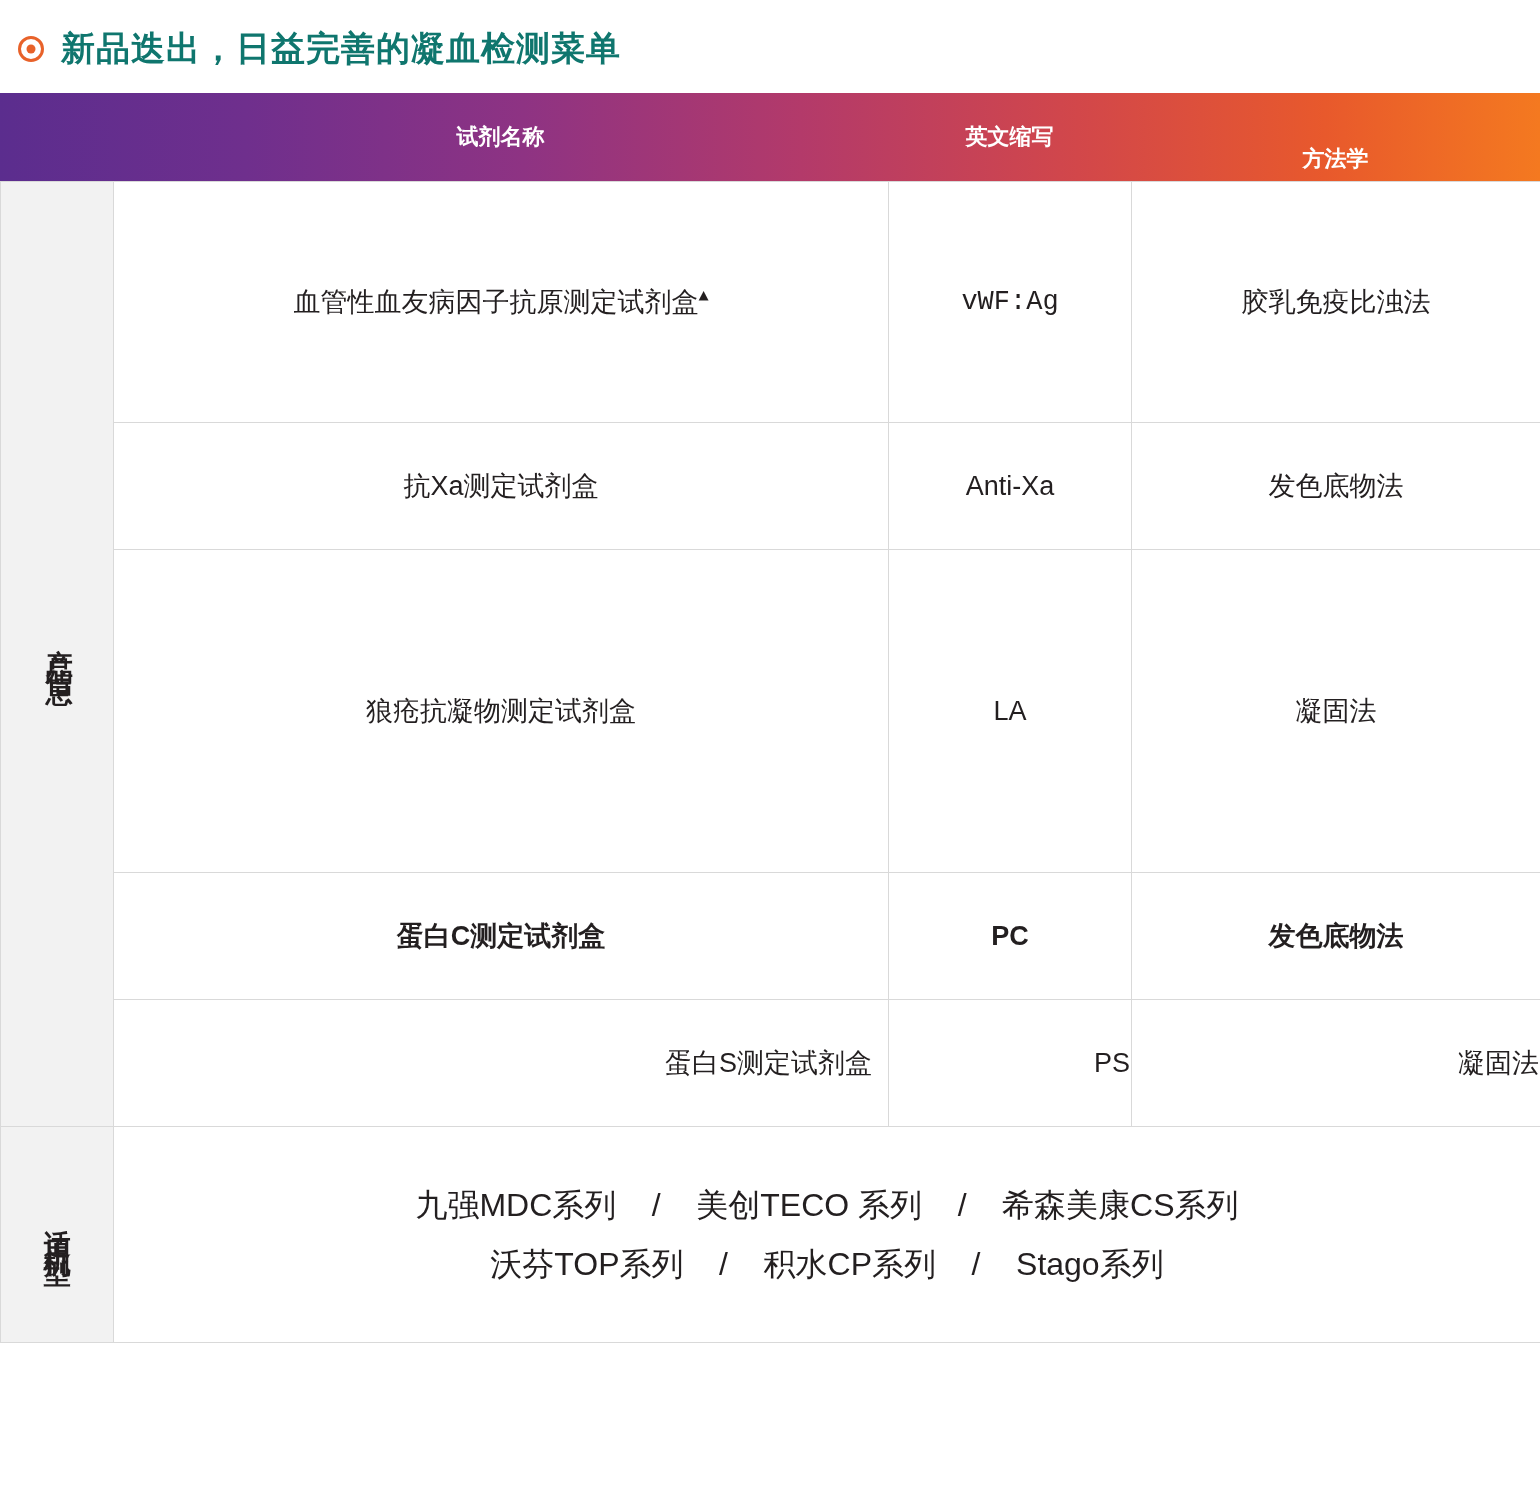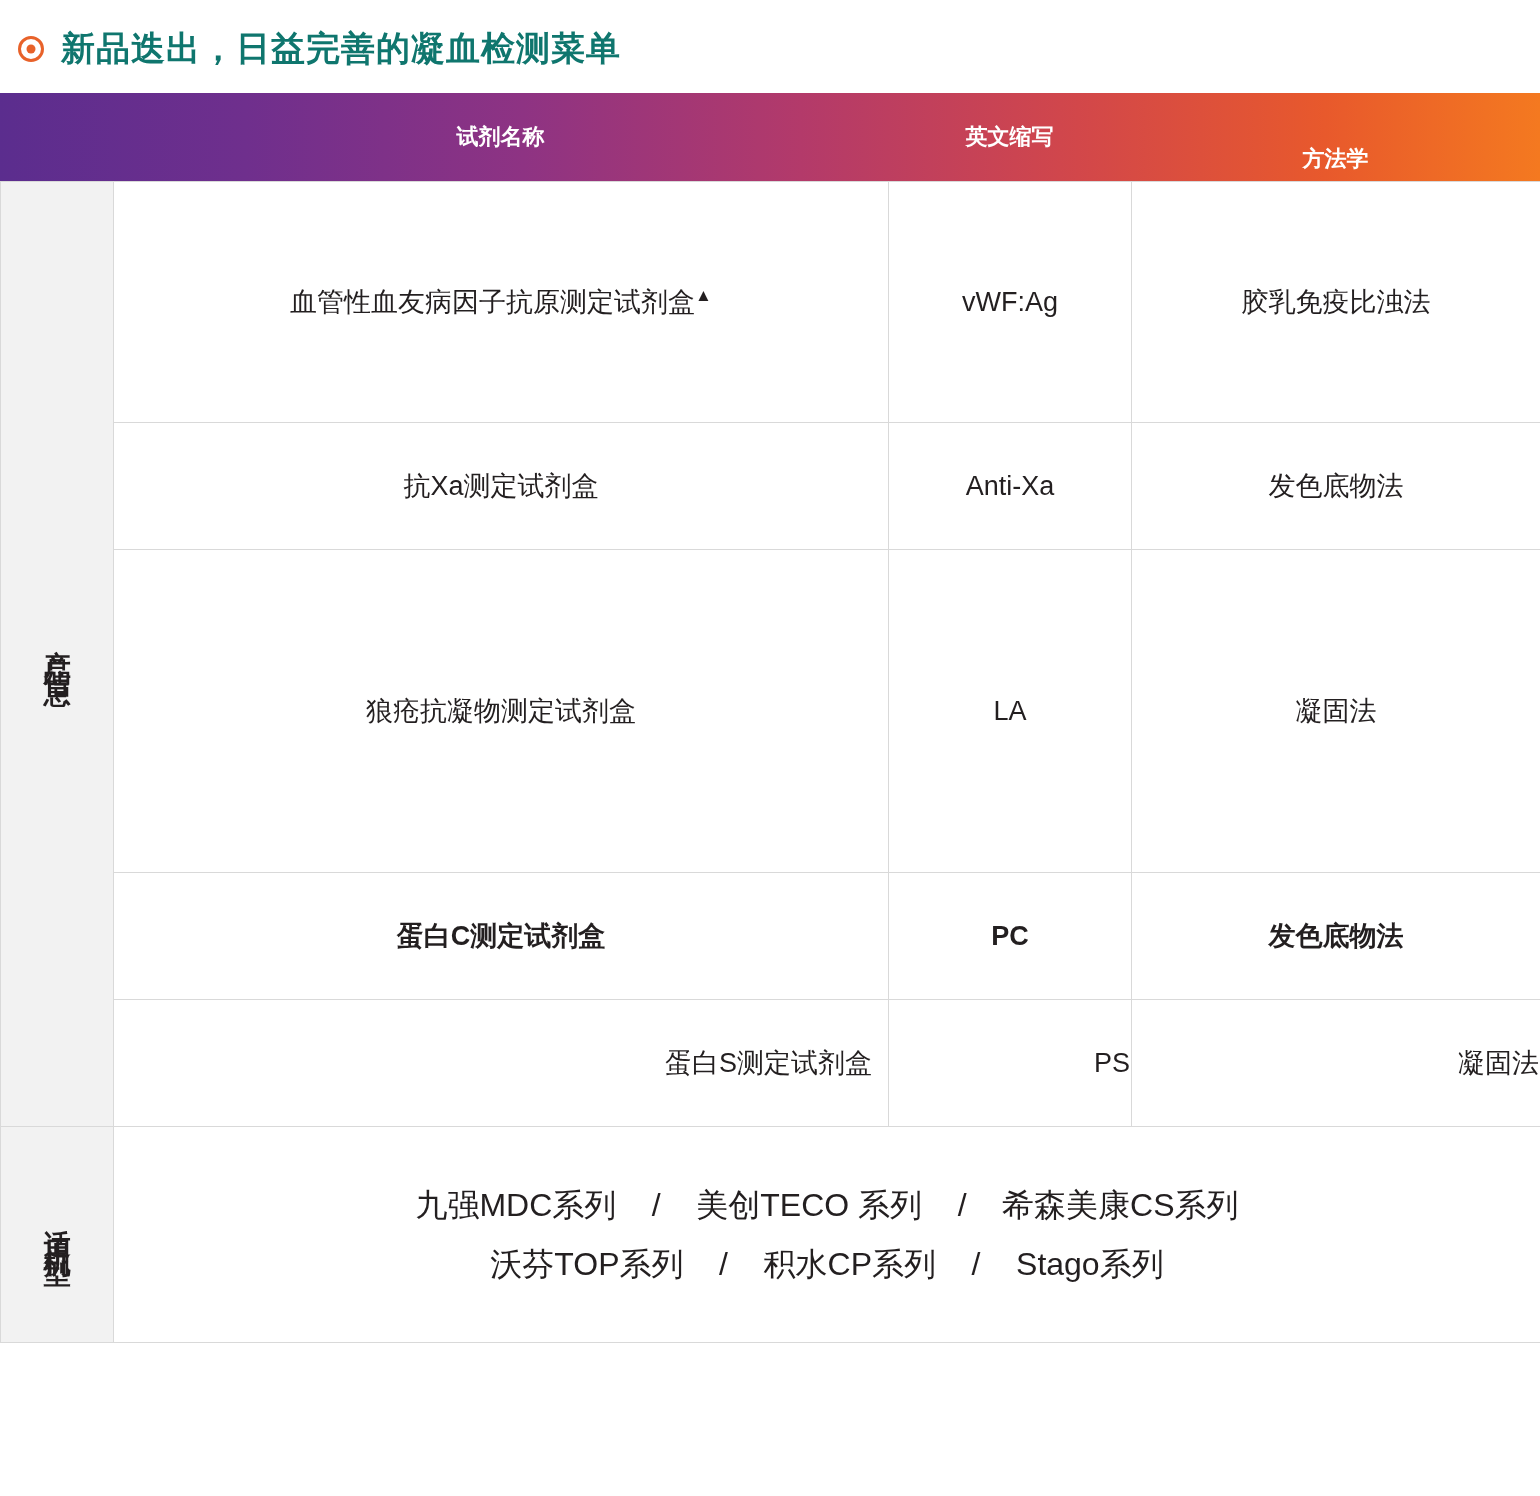--- a/index.html
+++ b/index.html
@@ -119,21 +119,21 @@
     font-weight: bold;
   }
   .name-cell {
     padding: 0 16px;
   }
   .sup-tri {
     font-size: 17px;
     vertical-align: super;
     line-height: 1;
   }
-  .r1 td { height: 238px; }
+  .r1 td { height: 238px; font-family: Liberation Mono, monospace; }
   .r2 td { height: 124px; }
   .r3 td { height: 320px; margin-top: 33px; }
   .r4 td { height: 124px; font-weight: bold; }
   .r5 td { height: 124px; text-align: right; }
   .machine-row td { height: 215px; }
   .machine-cell {
     padding: 0 30px;
     line-height: 1.85;
   }
   .machine-line {

